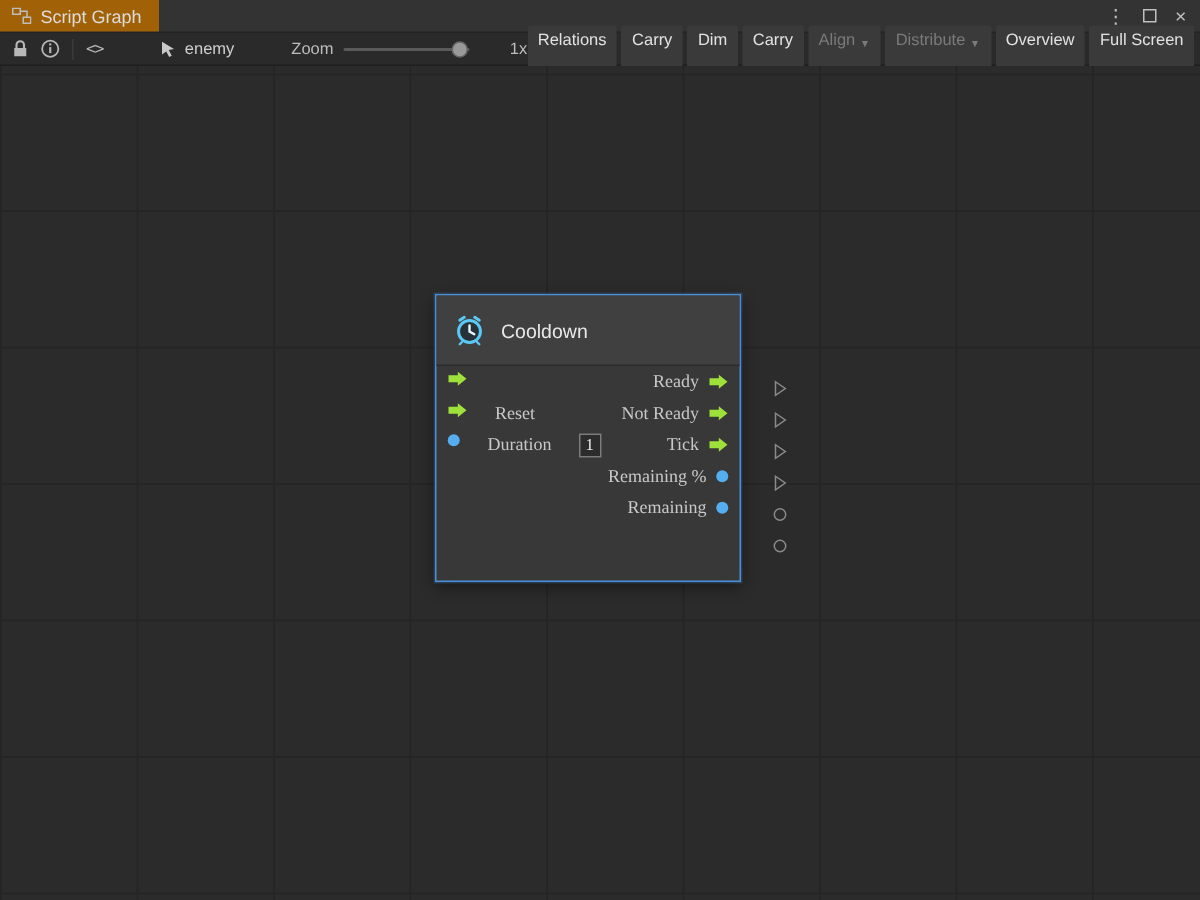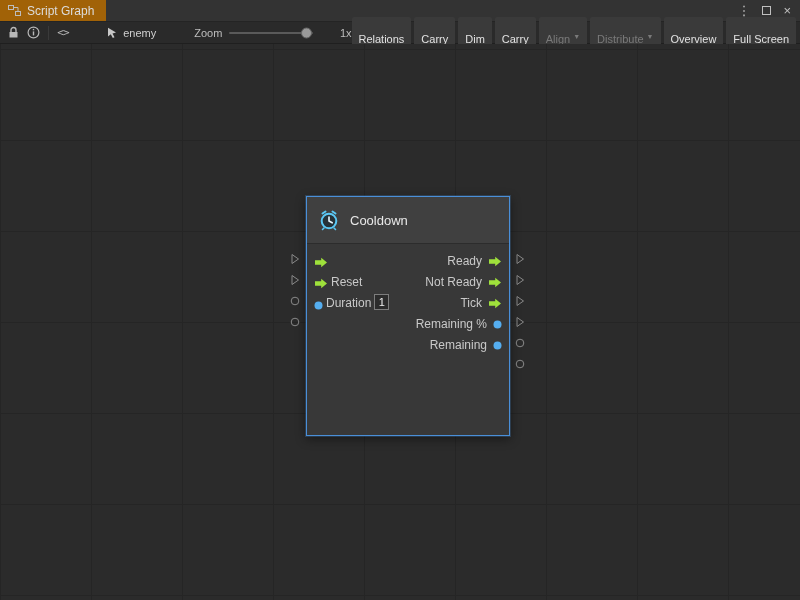--- a/index.html
+++ b/index.html
@@ -50,53 +50,53 @@
   }
   .zoom-handle {
     position:absolute; right:1px; top:50%; transform:translateY(-50%);
     width:11px; height:11px; border-radius:50%;
     background:#999999; border:1px solid #666;
   }
   .zoom-value { color:#bdbdbd;margin-left:20px; }
   .tb-buttons { margin-left:auto; display:flex; gap:3px; padding-right:1px; }
   .tb-btn {
     background:#3a3a3a; height:18px; padding:16px 7px; border-radius:2px;
-    display:flex; align-items:flex-start; gap:3px;
+    display:flex; align-items:flex-end; gap:3px;
     color:#e2e2e2; cursor:pointer; white-space:nowrap;
   }
   .tb-btn.disabled { color:#7a7a7a; cursor:default; }
   .dd-arrow { font-size:7px; line-height:1; }
 
   
   .canvas {
     position:absolute; top:44px; left:0; right:0; bottom:0;
     background-color:#2b2b2b;
     background-image:
       linear-gradient(to right, #252525 1px, transparent 1px),
       linear-gradient(to bottom, #252525 1px, transparent 1px);
     background-size:91px 91px;
     background-position:0px 5px;
   }
 
   
   .node-cluster { position:absolute; left:288px; top:152px; width:240px; height:195px; }
   .node {
-    position:absolute; left:18px; top:0; width:204px; height:240px;
+    position:absolute; left:2px; top:0; width:204px; height:192px;
     background:#383838; border:1px solid #4a8fd8;
     box-shadow:0 0 0 1px rgba(74,143,216,0.25), 0 3px 10px rgba(0,0,0,0.45);
   }
   .node-header {
     height:47px; background:#404040; border-bottom:1px solid #2c2c2c;
     display:flex; align-items:center; gap:10px; padding:0 11px; cursor:move;
   }
   .node-title { font-size:13px; color:#e8e8e8; }
   .node-body { padding-top:3px; }
   .prow {
-    display:flex; align-items:flex-end; height:21px; padding:0 7px; gap:3px;
-    font-size:12px; color:#c9c9c9;
+    display:flex; align-items:flex-start; height:21px; padding:0 7px; gap:18px;
+    font-size:12px; color:#c9c9c9;font-family:Liberation Serif, serif;
   }
   .pright { margin-left:auto; display:flex; align-items:center; gap:6px; }
   .valuebox {
     min-width:15px; height:16px; padding:0 3px;
     background:#2c2c2c; border:1px solid #7d7d7d;
     color:#eeeeee; font-size:11px;
     display:flex; align-items:center; justify-content:center; cursor:text;
   }
   .checkbox {
     width:13px; height:13px; background:#2e2e2e; border:1px solid #7d7d7d;

